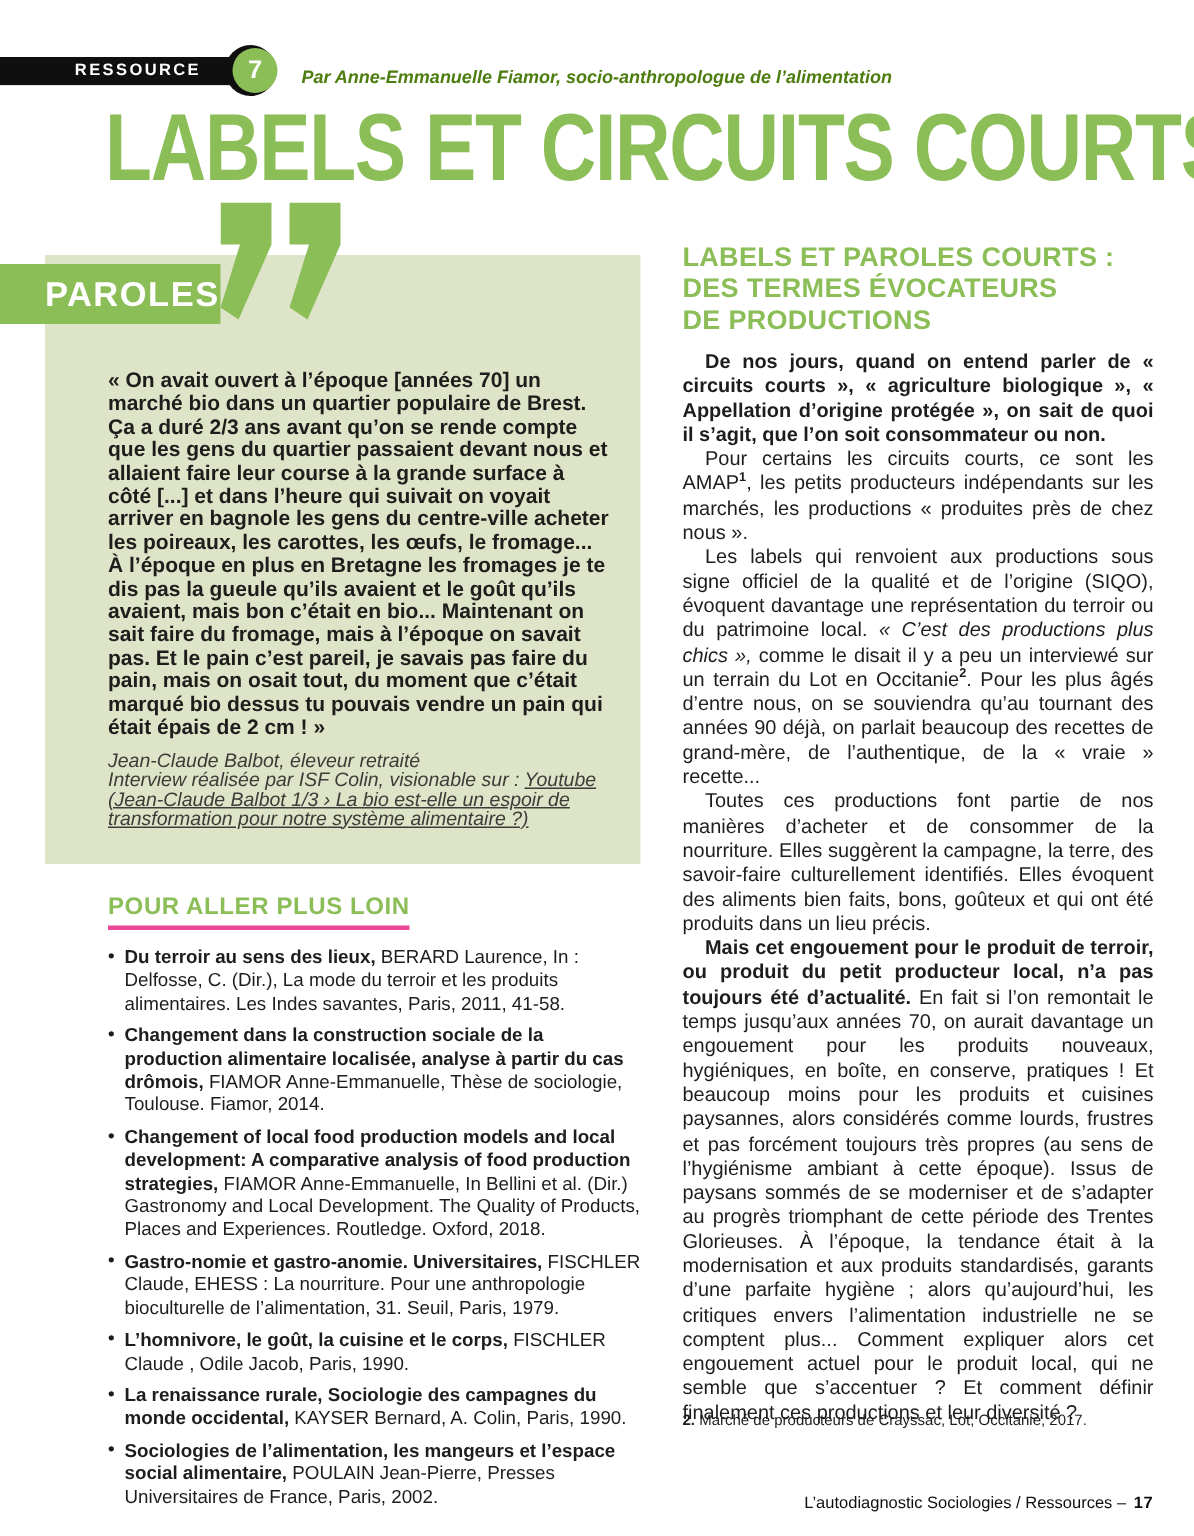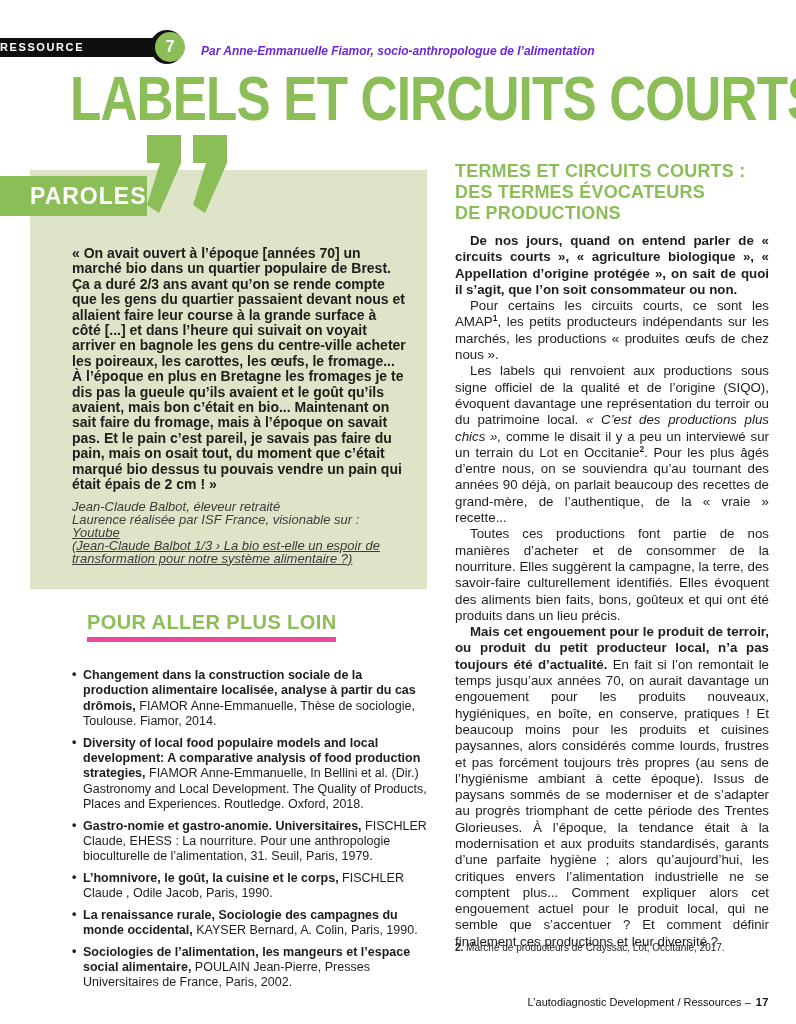--- a/index.html
+++ b/index.html
@@ -11,30 +11,30 @@
   html,body{margin:0;padding:0;background:#ffffff;}
   .page{
     position:relative;width:796px;height:1024px;background:#ffffff;overflow:hidden;
     font-family:"Liberation Sans",sans-serif;color:var(--ink);
   }
   
   .kicker-band{
     position:absolute;left:0;top:38px;width:160px;height:19px;background:#0f0f0f;
     clip-path:polygon(0 0,100% 0,calc(100% - 7px) 100%,0 100%);
     color:#fff;font-size:11px;font-weight:bold;letter-spacing:1.6px;
-    line-height:19px;text-align:left;padding-right:26px;
+    line-height:19px;text-align:right;padding-right:26px;
   }
   .badge-ring{position:absolute;left:150px;top:30px;width:34px;height:34px;border-radius:50%;background:#0f0f0f;}
   .badge{
     position:absolute;left:155px;top:32px;width:30px;height:30px;border-radius:50%;
     background:var(--green);color:#fff;font-size:17px;font-weight:bold;
     display:flex;align-items:center;justify-content:center;
   }
   .byline{
-    position:absolute;left:201px;top:44px;font-size:12px;font-weight:bold;font-style:italic;color:#6d28d9;
+    position:absolute;left:201px;top:44px;font-size:12px;font-weight:bold;font-style:italic;color:#4d7c0f;
   }
   .main-title{
     position:absolute;left:70px;top:62px;margin:0;white-space:nowrap;
     color:var(--green);font-size:61px;font-weight:bold;letter-spacing:-1px;
     transform:scale(0.84,1.04);transform-origin:left top;
   }
   
   .quote-box{
     position:absolute;left:30px;top:170px;width:397px;min-height:388px;
     background:var(--green-pale);padding:76px 20px 24px 42px;
@@ -45,22 +45,22 @@
   }
   .quote-glyph{position:absolute;left:147px;top:135px;}
   .quote-text{
     margin:0;font-size:14px;line-height:15.4px;font-weight:bold;color:var(--ink);
   }
   .attribution{margin:7px 0 0;font-size:13px;line-height:13px;font-style:italic;color:#3c3c38;}
   .attribution a{color:#3c3c38;text-decoration:underline;cursor:pointer;}
   
   .further{position:absolute;left:72px;top:596px;width:358px;}
   .further-heading{
-    margin:15px;display:inline-block;color:var(--green);font-size:20px;font-weight:bold;
-    letter-spacing:0.4px;border-bottom:5px solid #ec4899;padding-bottom:3px;
+    margin:0;display:inline-block;color:var(--green);font-size:16px;font-weight:bold;
+    letter-spacing:0.4px;border-bottom:3px solid #ec4899;padding-bottom:3px;
   }
   .further-list{margin:11px 0 0;padding:0;list-style:none;}
   .further-list li{
     position:relative;padding-left:11px;margin-bottom:6px;
     font-size:12.5px;line-height:15.4px;
   }
   .further-list li::before{content:"•";position:absolute;left:0;top:-1px;font-weight:bold;}
   
   .article{position:absolute;left:455px;top:161px;width:314px;}
   .article-heading{
@@ -94,59 +94,60 @@
   <div class="badge-ring"></div>
   <div class="badge">
     <span>7</span>
   </div>
   <div class="byline">Par Anne-Emmanuelle Fiamor, socio-anthropologue de l’alimentation</div>
   <h1 class="main-title">LABELS ET CIRCUITS COURTS</h1>
 
   <section class="quote-box">
     <p class="quote-text">« On avait ouvert à l’époque [années 70] un marché bio dans un quartier populaire de Brest. Ça a duré 2/3 ans avant qu’on se rende compte que les gens du quartier passaient devant nous et allaient faire leur course à la grande surface à côté [...] et dans l’heure qui suivait on voyait arriver en bagnole les gens du centre-ville acheter les poireaux, les carottes, les œufs, le fromage... À l’époque en plus en Bretagne les fromages je te dis pas la gueule qu’ils avaient et le goût qu’ils avaient, mais bon c’était en bio... Maintenant on sait faire du fromage, mais à l’époque on savait pas. Et le pain c’est pareil, je savais pas faire du pain, mais on osait tout, du moment que c’était marqué bio dessus tu pouvais vendre un pain qui était épais de 2 cm ! »</p>
     <p class="attribution">Jean-Claude Balbot, éleveur retraité</p>
-    <p class="attribution" style="margin-top:0;"><span>Laurence réalisée par ISF France, visionable sur : </span><a>Youtube</a></p>
+    <p class="attribution" style="margin-top:0;"><span>Interview réalisée par ISF Colin, visionable sur : </span><a>Youtube</a></p>
     <p class="attribution" style="margin-top:0;text-decoration:underline;">(Jean-Claude Balbot 1/3 › La bio est-elle un espoir de transformation pour notre système alimentaire ?)</p>
   </section>
   <div class="paroles-banner">
     <span>PAROLES</span>
   </div>
   <svg class="quote-glyph" width="84" height="82" viewBox="0 0 84 82">
     <polygon fill="#8cbe58" points="0,0 34,0 34,28 12,78 0,70 13,28 0,28"></polygon>
     <polygon fill="#8cbe58" points="46,0 80,0 80,28 58,78 46,70 59,28 46,28"></polygon>
   </svg>
 
   <section class="further">
     <h2 class="further-heading">POUR ALLER PLUS LOIN</h2>
     <ul class="further-list" id="further-list">
+        <li><b>Du terroir au sens des lieux,</b> BERARD Laurence, In : Delfosse, C. (Dir.), La mode du terroir et les produits alimentaires. Les Indes savantes, Paris, 2011, 41-58.</li>
         <li><b>Changement dans la construction sociale de la production alimentaire localisée, analyse à partir du cas drômois,</b> FIAMOR Anne-Emmanuelle, Thèse de sociologie, Toulouse. Fiamor, 2014.</li>
-        <li><b>Diversity of local food populaire models and local development: A comparative analysis of food production strategies,</b> FIAMOR Anne-Emmanuelle, In Bellini et al. (Dir.) Gastronomy and Local Development. The Quality of Products, Places and Experiences. Routledge. Oxford, 2018.</li>
+        <li><b>Changement of local food production models and local development: A comparative analysis of food production strategies,</b> FIAMOR Anne-Emmanuelle, In Bellini et al. (Dir.) Gastronomy and Local Development. The Quality of Products, Places and Experiences. Routledge. Oxford, 2018.</li>
         <li><b>Gastro-nomie et gastro-anomie. Universitaires,</b> FISCHLER Claude, EHESS : La nourriture. Pour une anthropologie bioculturelle de l’alimentation, 31. Seuil, Paris, 1979.</li>
         <li><b>L’homnivore, le goût, la cuisine et le corps,</b> FISCHLER Claude , Odile Jacob, Paris, 1990.</li>
         <li><b>La renaissance rurale, Sociologie des campagnes du monde occidental,</b> KAYSER Bernard, A. Colin, Paris, 1990.</li>
         <li><b>Sociologies de l’alimentation, les mangeurs et l’espace social alimentaire,</b> POULAIN Jean-Pierre, Presses Universitaires de France, Paris, 2002.</li>
       </ul>
   </section>
 
   <section class="article">
     <h2 class="article-heading" id="article-heading">
-        <div>TERMES ET CIRCUITS COURTS :</div>
+        <div>LABELS ET PAROLES COURTS :</div>
         <div>DES TERMES ÉVOCATEURS</div>
         <div>DE PRODUCTIONS</div>
       </h2>
     <div class="article-body" id="article-body">
         <p class="lead-bold"><b>De nos jours, quand on entend parler de « circuits courts », « agriculture biologique », « Appellation d’origine protégée », on sait de quoi il s’agit, que l’on soit consommateur ou non.</b></p>
-        <p><span>Pour certains les circuits courts, ce sont les AMAP</span><sup>1</sup><span>, les petits producteurs indépendants sur les marchés, les productions « produites œufs de chez nous ».</span></p>
+        <p><span>Pour certains les circuits courts, ce sont les AMAP</span><sup>1</sup><span>, les petits producteurs indépendants sur les marchés, les productions « produites près de chez nous ».</span></p>
         <p><span>Les labels qui renvoient aux productions sous signe officiel de la qualité et de l’origine (SIQO), évoquent davantage une représentation du terroir ou du patrimoine local. </span><i>« C’est des productions plus chics »,</i><span> comme le disait il y a peu un interviewé sur un terrain du Lot en Occitanie</span><sup>2</sup><span>. Pour les plus âgés d’entre nous, on se souviendra qu’au tournant des années 90 déjà, on parlait beaucoup des recettes de grand-mère, de l’authentique, de la « vraie » recette...</span></p>
         <p><span>Toutes ces productions font partie de nos manières d’acheter et de consommer de la nourriture. Elles suggèrent la campagne, la terre, des savoir-faire culturellement identifiés. Elles évoquent des aliments bien faits, bons, goûteux et qui ont été produits dans un lieu précis.</span></p>
         <p><b>Mais cet engouement pour le produit de terroir, ou produit du petit producteur local, n’a pas toujours été d’actualité. </b><span>En fait si l’on remontait le temps jusqu’aux années 70, on aurait davantage un engouement pour les produits nouveaux, hygiéniques, en boîte, en conserve, pratiques ! Et beaucoup moins pour les produits et cuisines paysannes, alors considérés comme lourds, frustres et pas forcément toujours très propres (au sens de l’hygiénisme ambiant à cette époque). Issus de paysans sommés de se moderniser et de s’adapter au progrès triomphant de cette période des Trentes Glorieuses. À l’époque, la tendance était à la modernisation et aux produits standardisés, garants d’une parfaite hygiène ; alors qu’aujourd’hui, les critiques envers l’alimentation industrielle ne se comptent plus... Comment expliquer alors cet engouement actuel pour le produit local, qui ne semble que s’accentuer ? Et comment définir finalement ces productions et leur diversité ?</span></p>
       </div>
   </section>
   <div class="footnotes" id="footnotes">
       <div><b>2.</b> Marché de producteurs de Crayssac, Lot, Occitanie, 2017.</div>
     </div>
 
   <footer class="page-footer">
-    <span>L’autodiagnostic Development / Ressources – </span>
+    <span>L’autodiagnostic Sociologies / Ressources – </span>
     <b class="pagenum">17</b>
   </footer>
 
 </div>
 
 </body></html>

